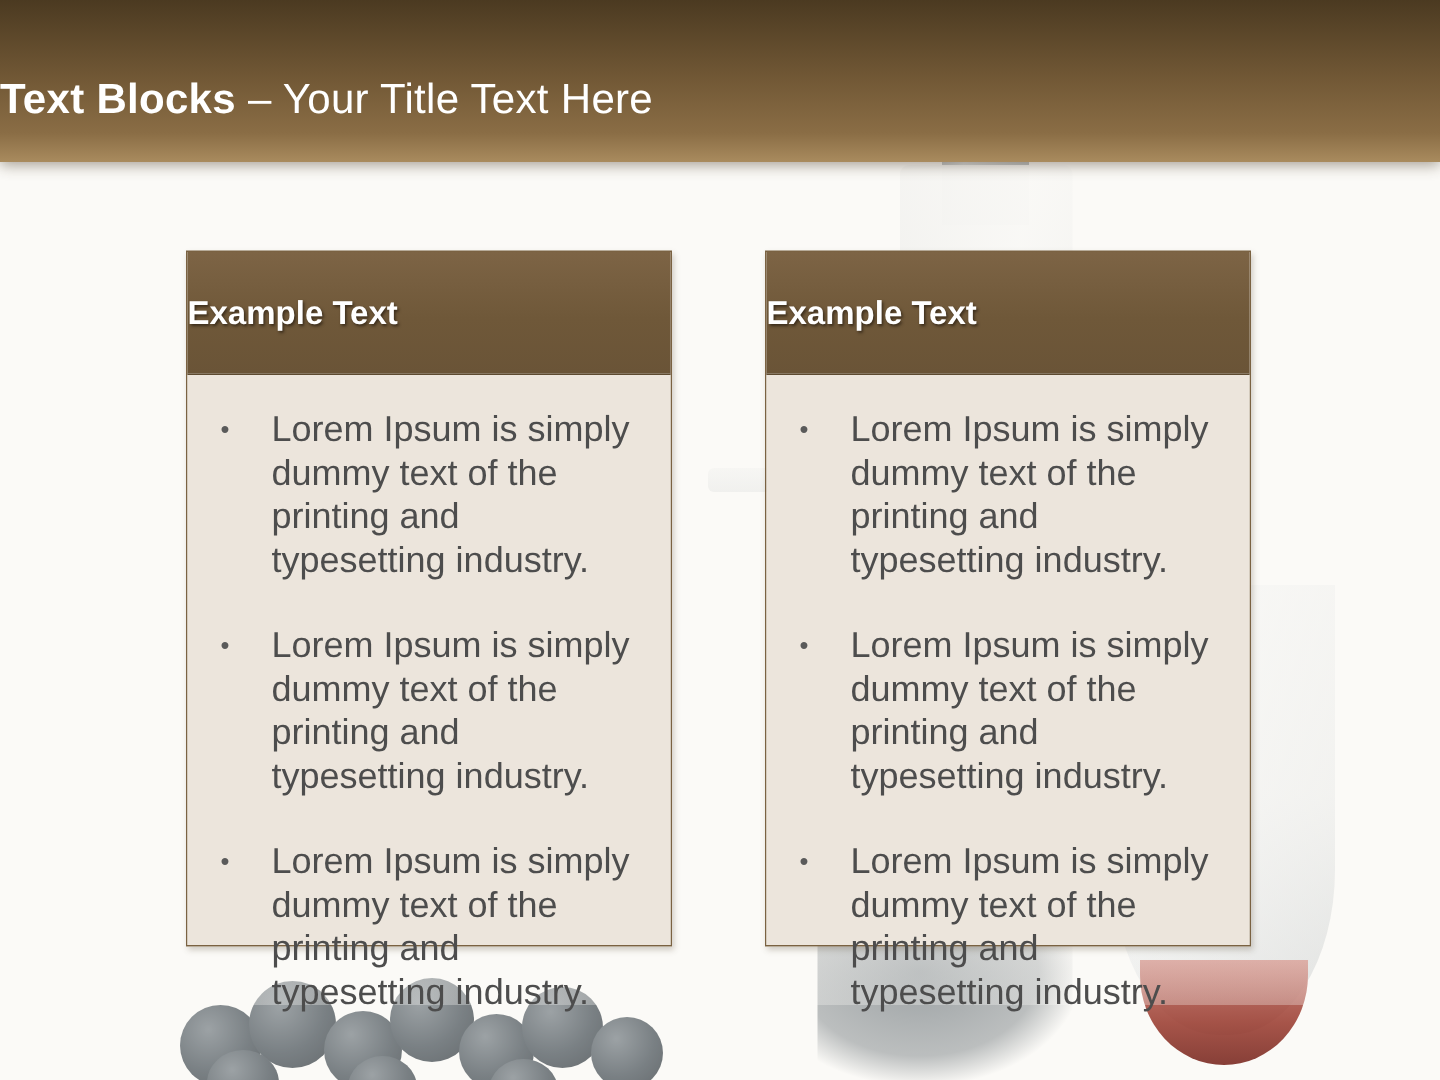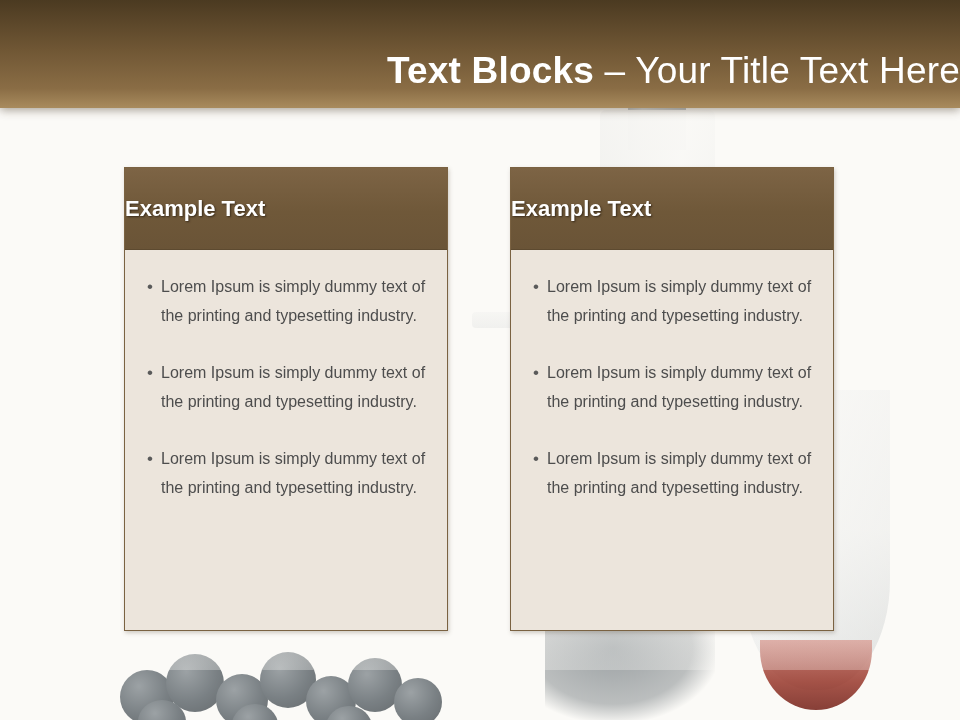--- a/index.html
+++ b/index.html
@@ -121,22 +121,22 @@
     width: 960px;
     height: 108px;
     background: linear-gradient(180deg, #4b3a21 0%, #6f5634 45%, #8a6d45 82%, #a98b5e 100%);
     box-shadow: 0 2px 9px rgba(60,45,25,0.45);
   }
   .header-title {
     position: absolute;
     left: 0;
     top: 50px;
     width: 960px;
-    text-align: right;
-    font-size: 37px;
+    text-align: left;
+    font-size: 28px;
     color: #ffffff;
     letter-spacing: 0.2px;
     white-space: nowrap;
   }
   .header-title .strong {
     font-weight: bold;
   }
   .header-title .light {
     font-weight: normal;
   }
@@ -190,22 +190,23 @@
     flex: 0 0 auto;
     width: 22px;
     color: #5a5a5a;
     font-size: 17px;
     line-height: 29px;
     text-align: center;
   }
   .bullet-text {
     flex: 1 1 auto;
     color: #4d4d4d;
-    font-size: 16px;
+    font-size: 24px;
     line-height: 29px;
+    margin-left: 20px;
   }
 </style>
 </head>
 <body>
 
 <div class="slide">
 
   <div class="bg-photo">
     <div class="bg-bottle-neck"></div>
     <div class="bg-bottle"></div>

